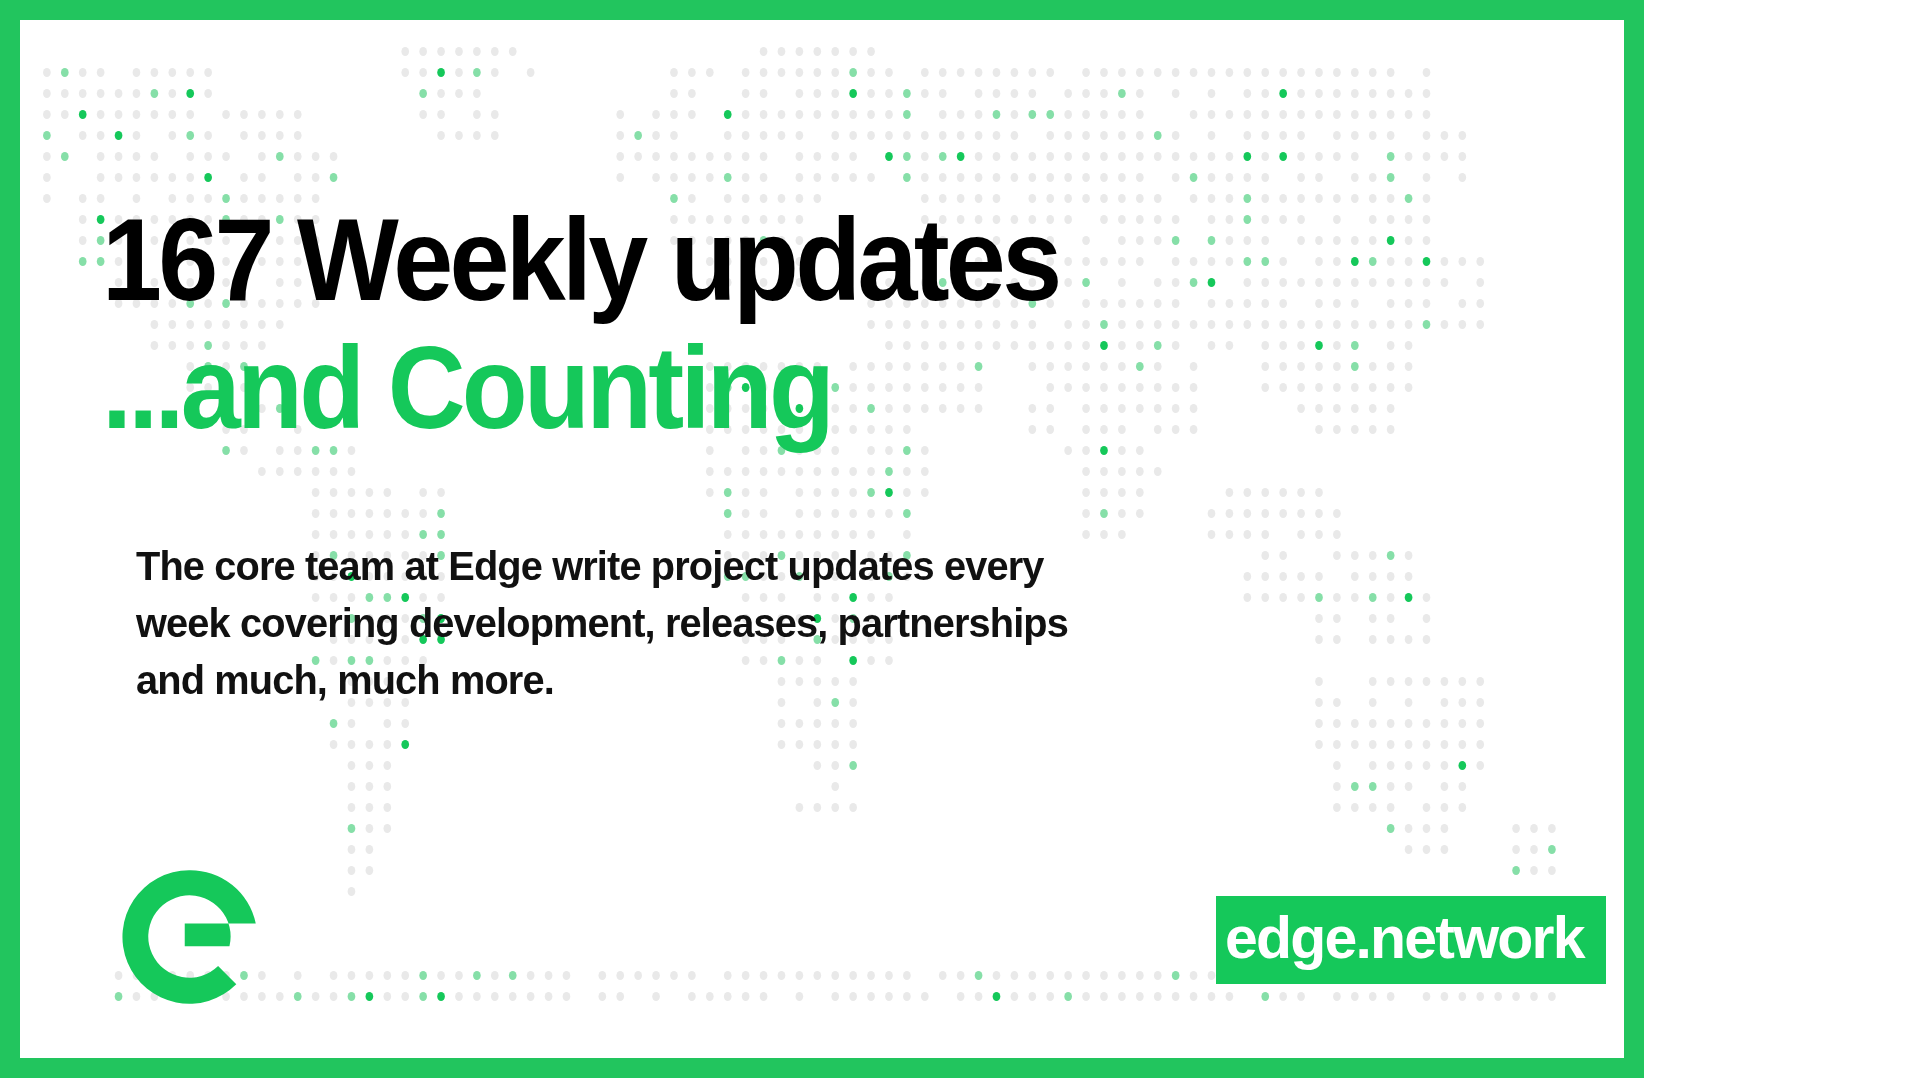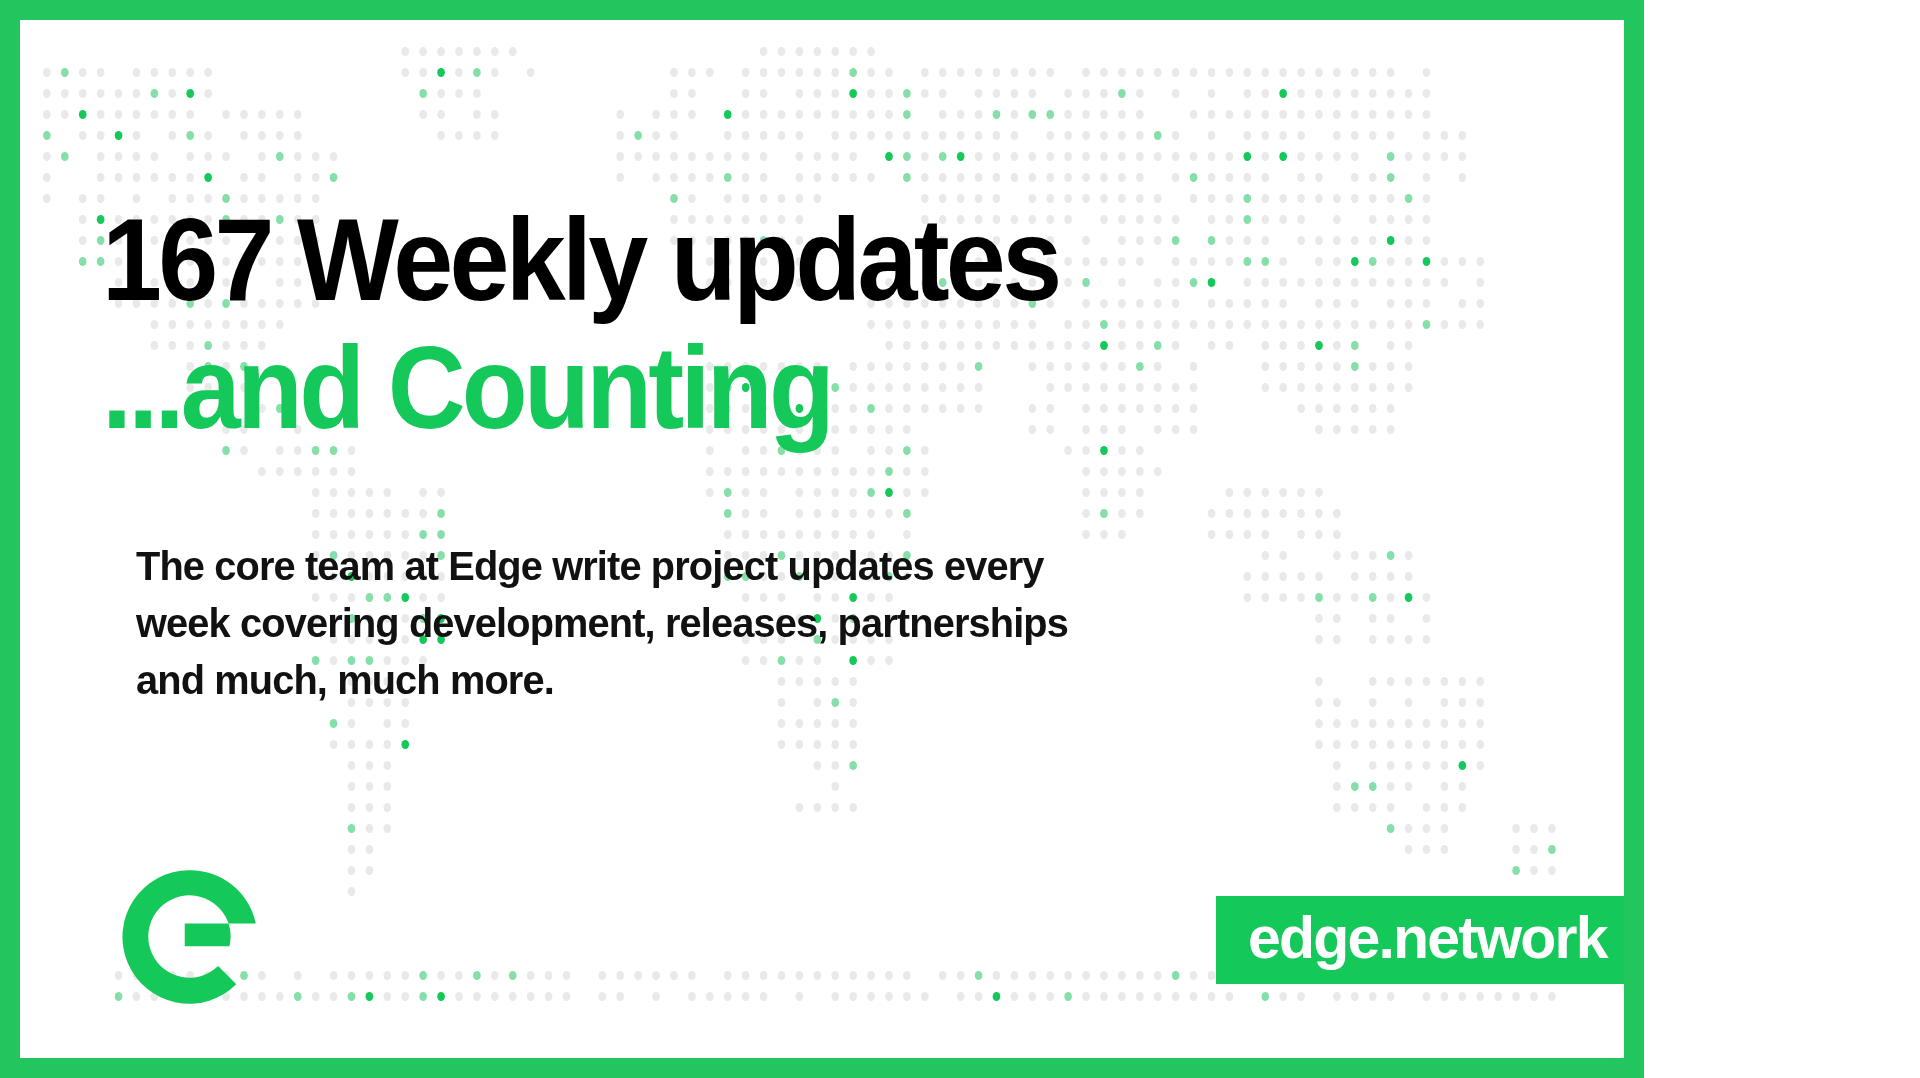--- a/index.html
+++ b/index.html
@@ -108,21 +108,21 @@
     height:142px;
   }
   .logo-mark svg { display:block; width:100%; height:100%; }
 
   
   .url-badge {
     position:absolute;
     left:1196px;
     top:876px;
     height:88px;
-    padding:0 22px 0 32px;
+    padding:0 22px 0 9px;
     background:#15c85a;
     display:flex;
     align-items:center;
     text-align:right;
   }
   .url-badge-text {
     font-family:"Liberation Sans", sans-serif;
     font-size:59px;
     font-weight:bold;
     letter-spacing:-1.8px;

